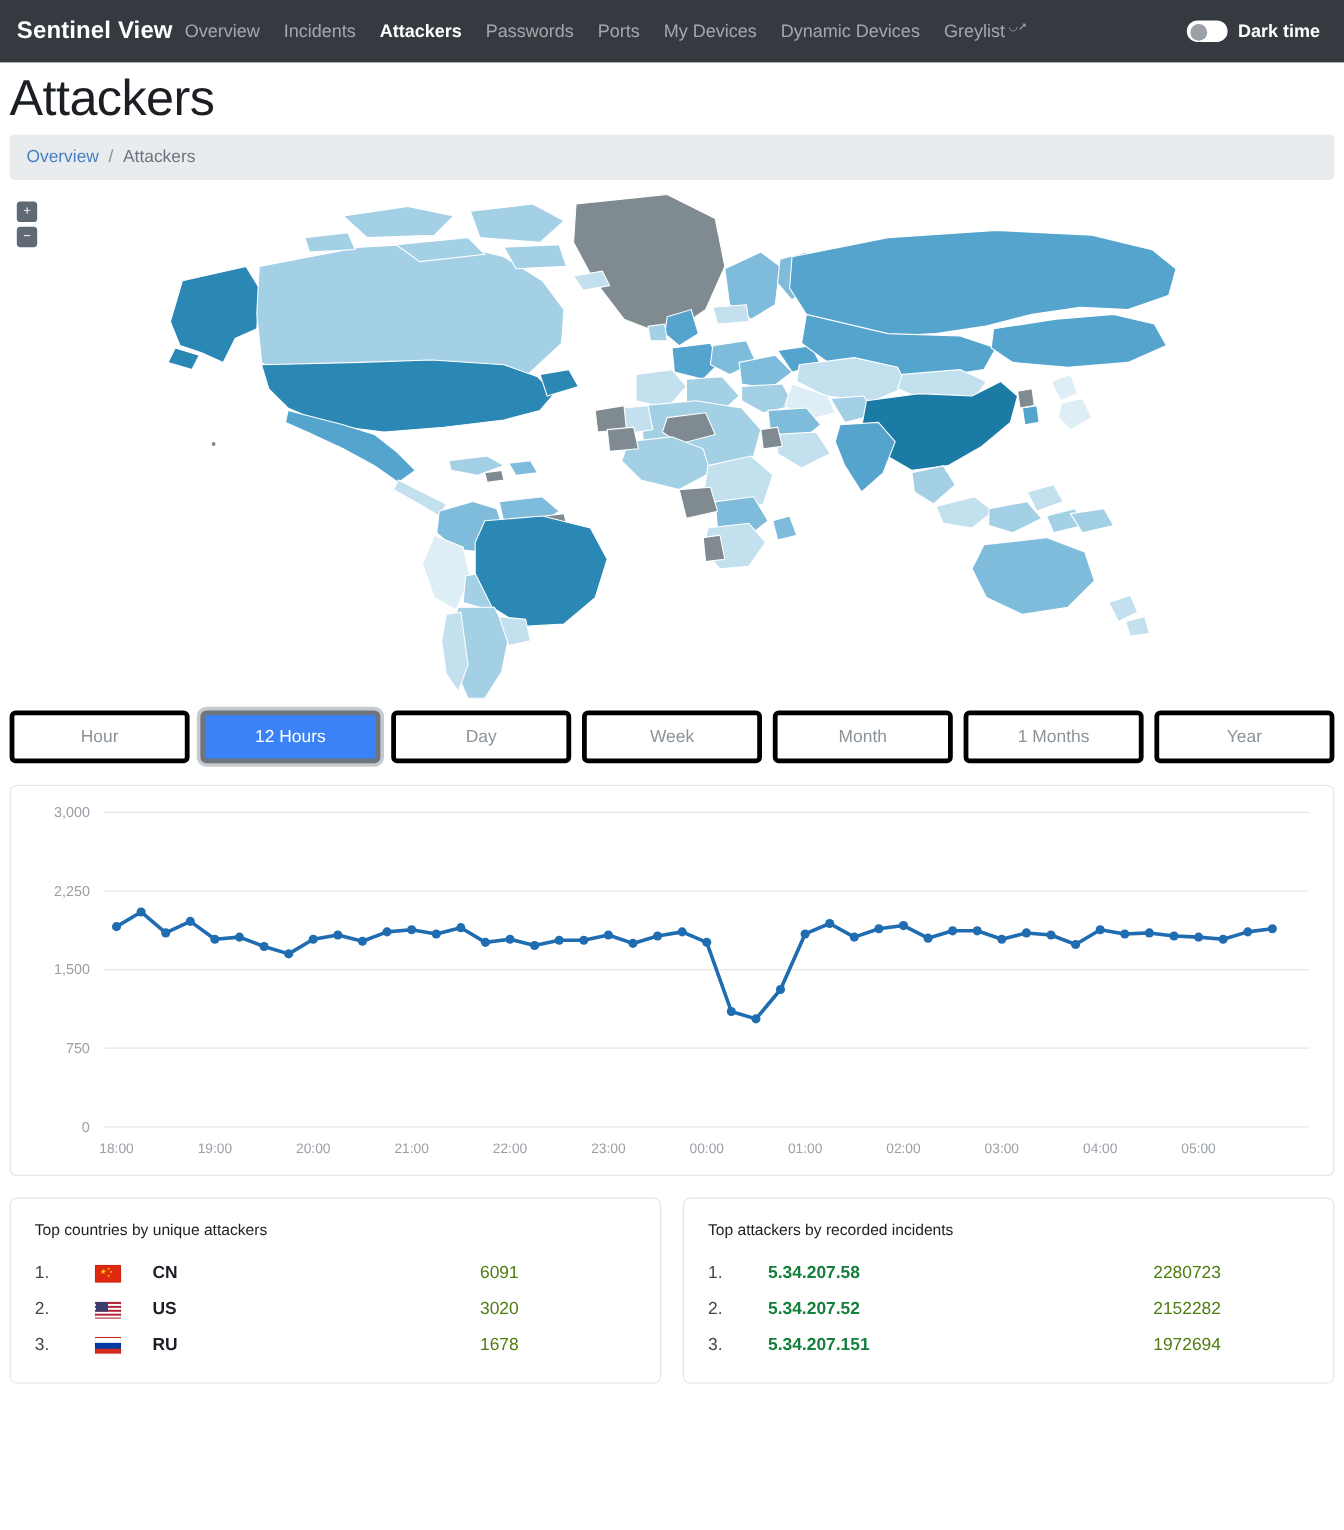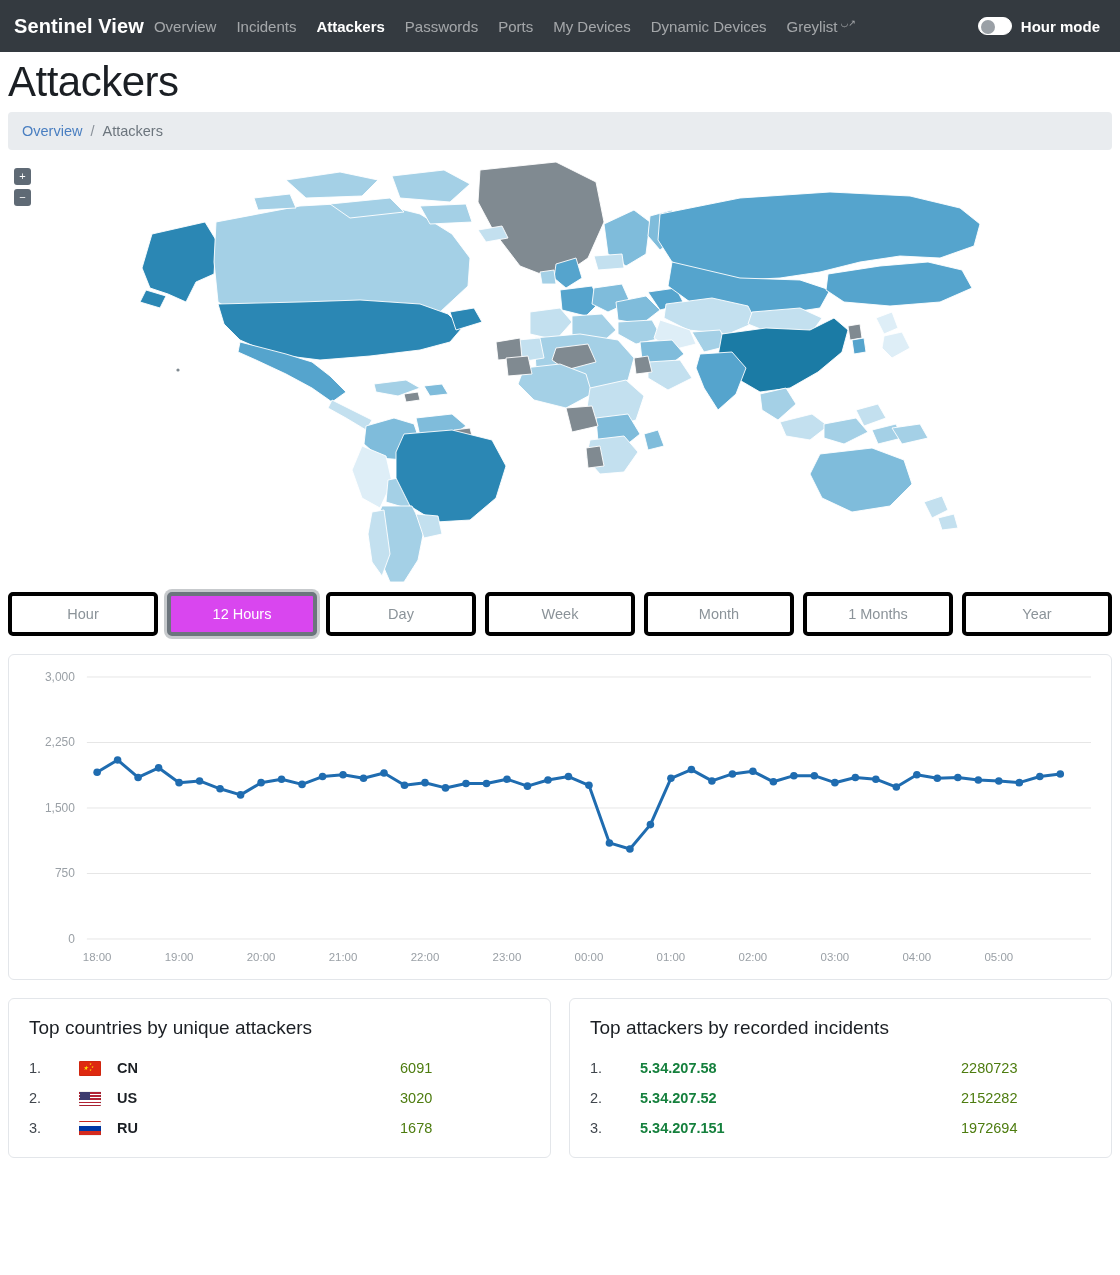--- a/index.html
+++ b/index.html
@@ -64,45 +64,45 @@
   .map-svg{ display:block; width:1120px; height:420px; }
 
   
   .range-tabs{ display:flex; gap:9px; padding:0 8px; margin-top:10px; }
   .range-tab{
     flex:1; text-align:center; padding:10px 4px; font-size:14.5px;
     border:4px solid #000000; border-radius:5px; background:#fff; color:#8b9399;
     cursor:pointer; white-space:nowrap; font-family:"Liberation Sans", sans-serif;
   }
   .range-tab.active{
-    background:#d946ef; border-color:#6c757d; color:#fff;
+    background:#3b82f6; border-color:#6c757d; color:#fff;
     box-shadow:0 0 0 3px rgba(130,138,145,.45);
   }
 
   
   .card{
     margin:18px 8px 0 8px; background:#fff; border:1px solid #e3e6ea;
     border-radius:6px;
   }
   .card-title{
     font-size:19px; font-weight:400; color:#1b1f24; padding:18px 20px 0 20px;
   }
   .chart-area{ padding:10px 6px 4px 6px; }
   .chart-svg{ display:block; width:100%; height:310px; }
 
   
   .bottom-row{ display:flex; gap:18px; padding:0 8px; margin-top:18px; }
   .bottom-card{
     flex:1; background:#fff; border:1px solid #e3e6ea; border-radius:6px;
     padding:18px 20px 14px 20px; min-height:155px;
   }
-  .bottom-title{ font-size:19px; font-weight:400; color:#1b1f24; margin-bottom:14px; }
+  .bottom-title{ font-size:13px; font-weight:400; color:#1b1f24; margin-bottom:14px; }
   .rank-row{ display:flex; align-items:center; font-size:14.5px; padding:7px 0; }
   .rank-num{ width:50px; color:#40464d; }
-  .rank-mid{ flex:1; display:flex; align-items:center; gap:16px; }
+  .rank-mid{ flex:1; display:flex; align-items:center; gap:26px; }
   .rank-val{ width:130px; color:#4d7c0f; }
   .flag{
     width:22px; height:15px; border-radius:1px; flex:0 0 auto;
     display:inline-block; overflow:hidden; position:relative;
     border:1px solid rgba(0,0,0,.06);
   }
   .cc{ font-weight:700; color:#1b1f24; font-size:14.5px; }
   .ip-link{ color:#15803d; font-weight:700; cursor:pointer; text-decoration:none; }
   
   .flag-cn{ background:#de2910; }
@@ -124,21 +124,21 @@
     <a class="navlink">Passwords</a>
     <a class="navlink">Ports</a>
     <a class="navlink">My Devices</a>
     <a class="navlink">Dynamic Devices</a>
     <a class="navlink"><span>Greylist</span><span class="ext-icon">◡↗</span></a>
   </div>
   <div class="navright">
     <div class="switch">
         <span class="knob"></span>
       </div>
-    <span class="darkmode-label">Hour mode</span>
+    <span class="darkmode-label">Dark time</span>
   </div>
 </div>
 
 <h1 class="page-title">Attackers</h1>
 <div class="breadcrumb">
   <a>Overview</a>
   <span class="sep">/</span>
   <span>Attackers</span>
 </div>
 

